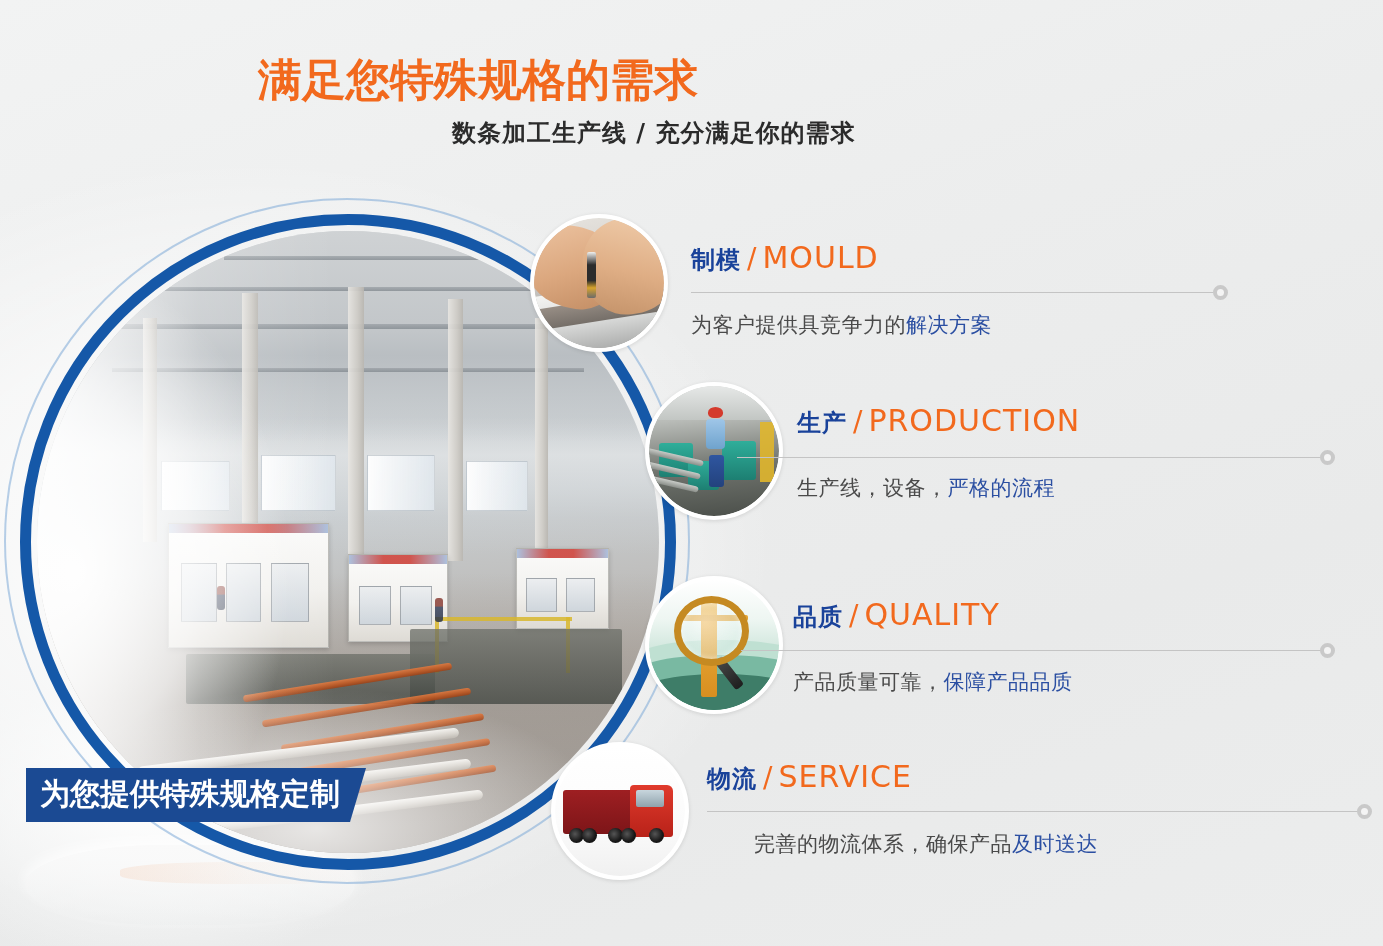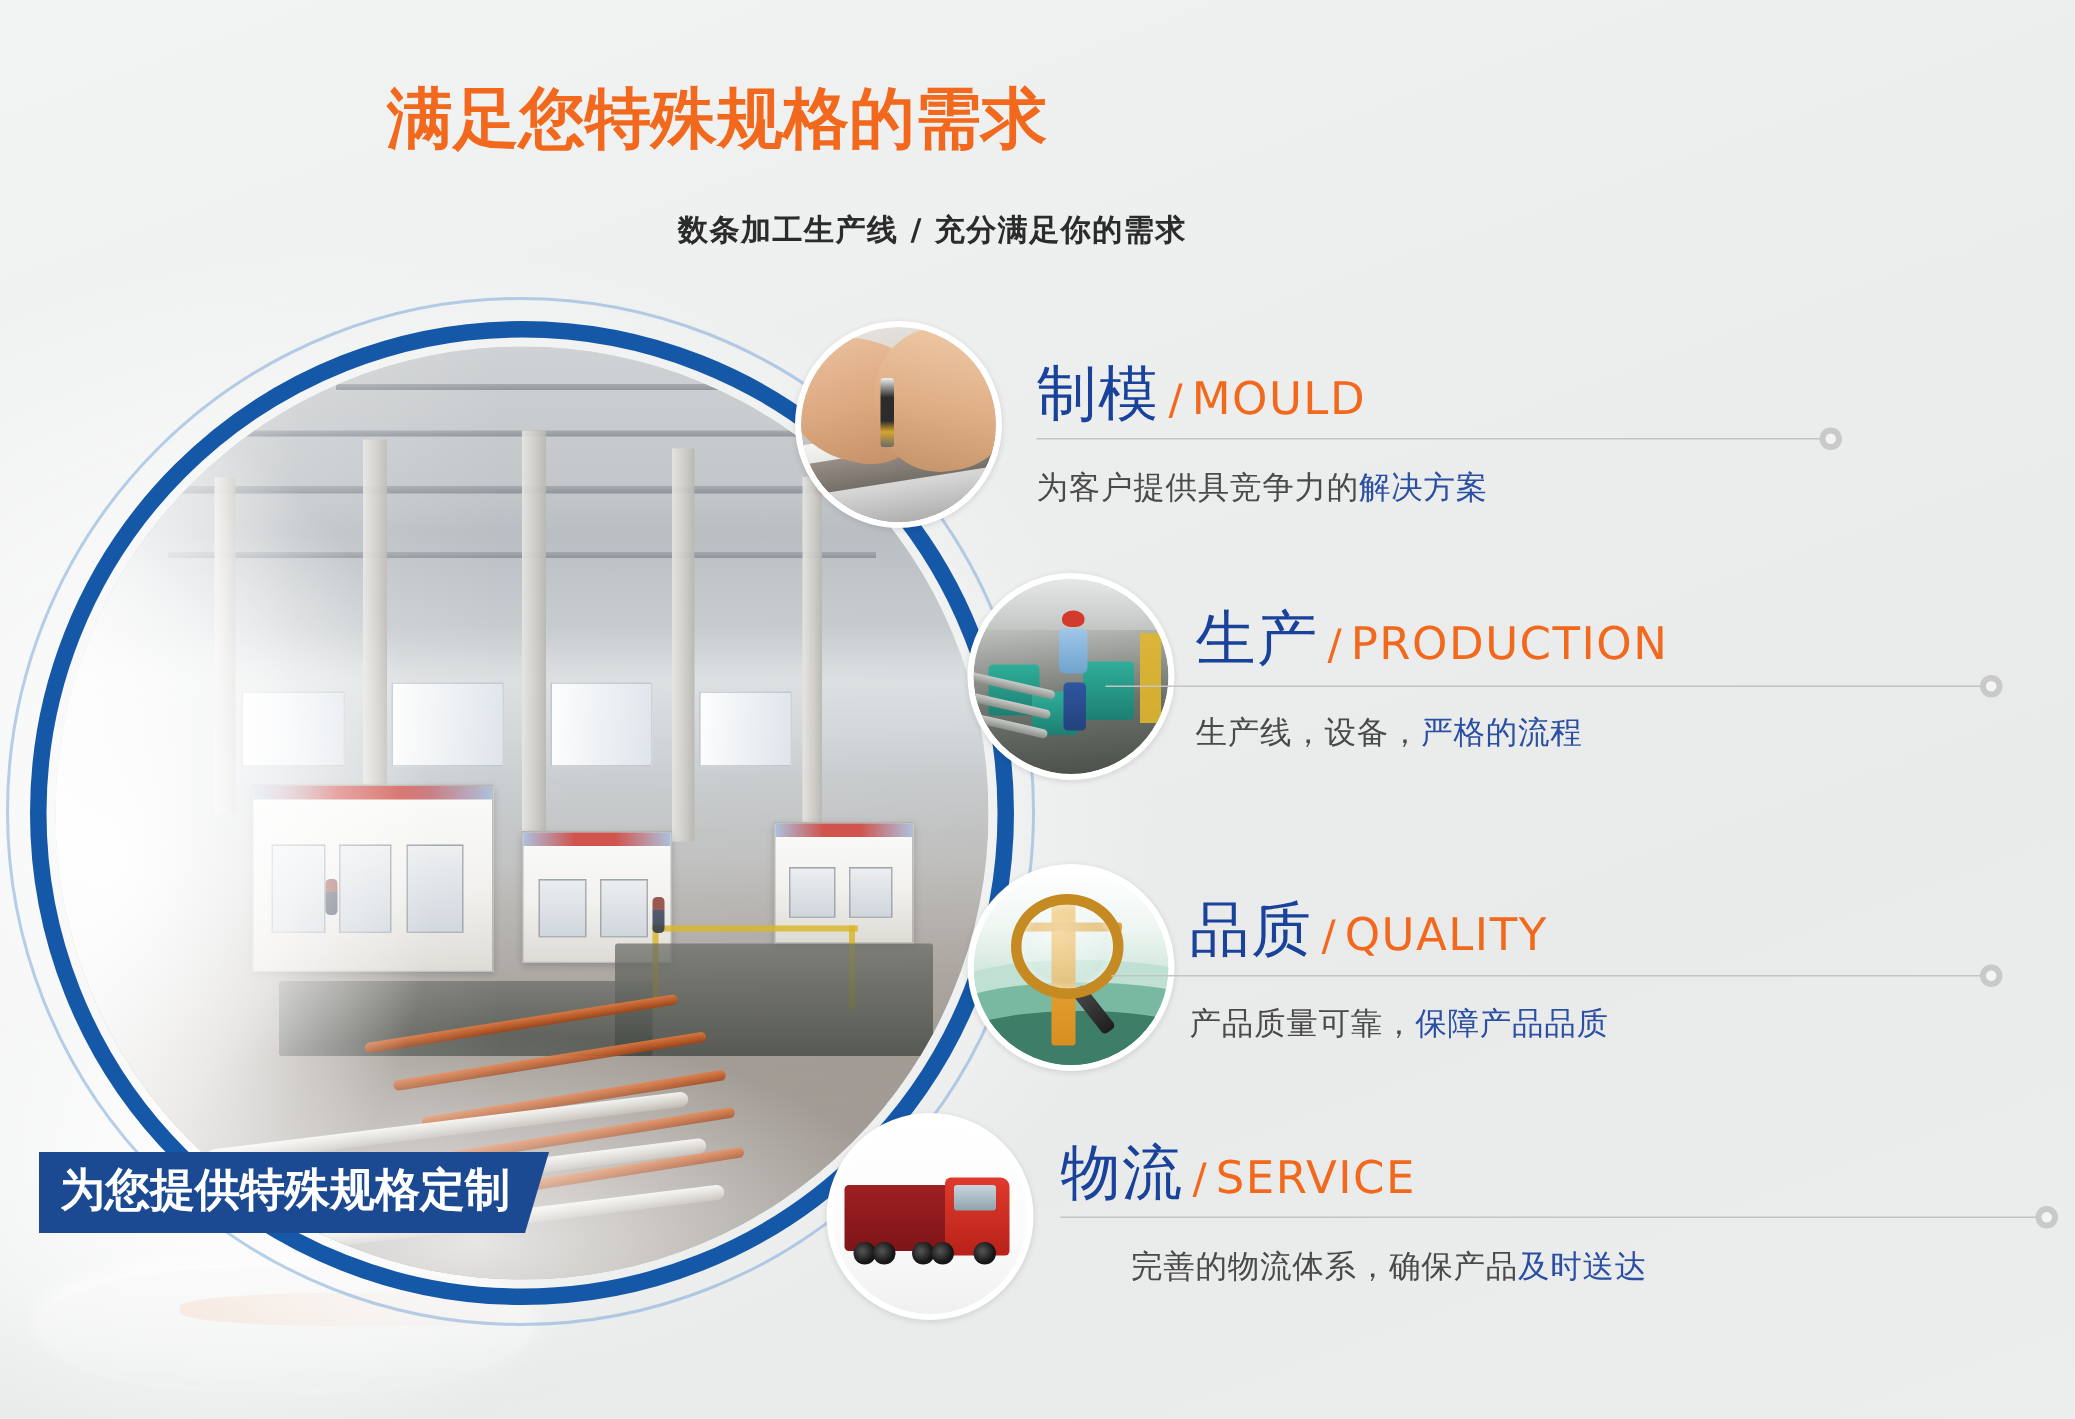--- a/index.html
+++ b/index.html
@@ -73,23 +73,23 @@
   .title-accent {
     color: #f2691d;
     font-size: 44px;
     font-weight: bold;
     line-height: 1;
     margin-left: 5px;
     white-space: nowrap;
   }
   .subtitle {
     position: absolute;
-    left: 452px; top: 140px;
+    left: 452px; top: 117px;
     color: #2b2b2b;
-    font-size: 20px;
+    font-size: 24px;
     font-weight: bold;
     letter-spacing: 1px;
     white-space: nowrap;
   }
 
   
   .circle-wrap {
     position: absolute;
     left: -8px; top: 186px;
     width: 712px; height: 712px;
@@ -371,22 +371,22 @@
   }
 
   
   .ftitle {
     position: absolute;
     white-space: nowrap;
     line-height: 1;
   }
   .ftitle .cn {
     color: #19429a;
-    font-size: 40px;
-    font-weight: normal;
+    font-size: 24px;
+    font-weight: bold;
     letter-spacing: 1px;
   }
   .ftitle .sep {
     color: #f2691d;
     font-size: 28px;
     font-weight: normal;
     margin: 0 6px;
   }
   .ftitle .en {
     color: #f2691d;

